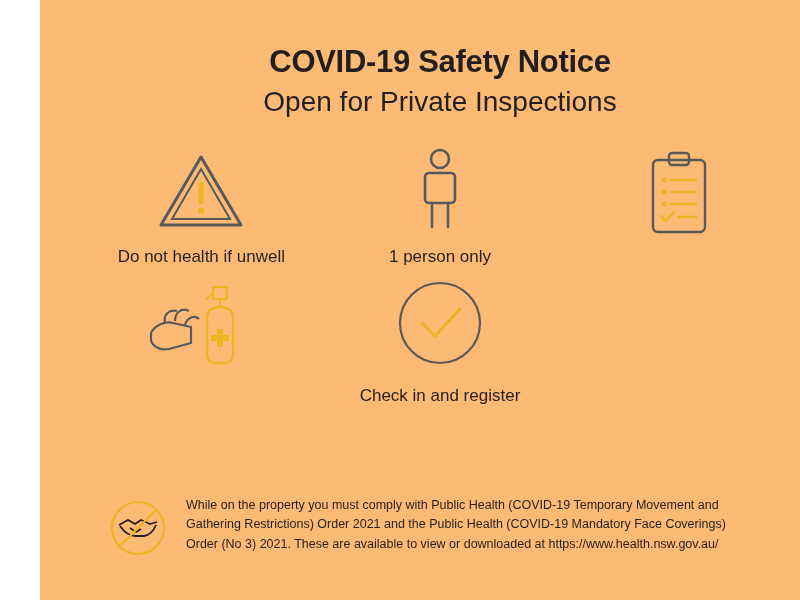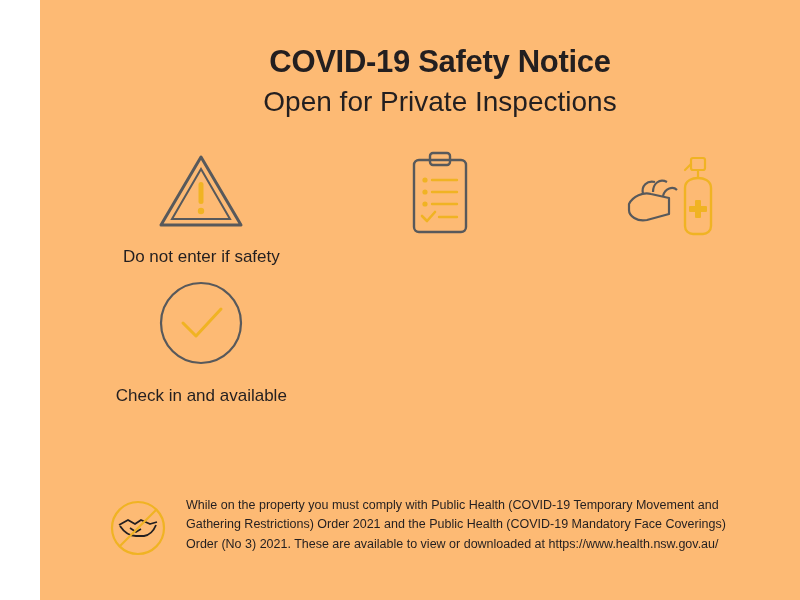--- a/index.html
+++ b/index.html
@@ -103,24 +103,35 @@
 
     <div class="cell">
       <div class="icon-wrap">
         <svg width="92" height="82" viewBox="0 0 92 82">
           <path d="M46 8 L86 76 H6 Z" fill="none" stroke="#58595b" stroke-width="3" stroke-linejoin="round"></path>
           <path d="M46 20 L75 70 H17 Z" fill="none" stroke="#58595b" stroke-width="2"></path>
           <rect x="43.5" y="33" width="5" height="22" rx="2.5" fill="#f0b323"></rect>
           <circle cx="46" cy="62" r="3.2" fill="#f0b323"></circle>
         </svg>
       </div>
-      <div class="cell-label">Do not enter if safety</div>
+      <div class="cell-label">Do not health if unwell</div>
     </div>
 
 
+    <div class="cell">
+      <div class="icon-wrap">
+        <svg width="66" height="86" viewBox="0 0 66 86">
+          <circle cx="33" cy="12" r="9" fill="none" stroke="#58595b" stroke-width="2.6"></circle>
+          <rect x="18" y="26" width="30" height="30" rx="4" fill="none" stroke="#58595b" stroke-width="2.6"></rect>
+          <line x1="25" y1="56" x2="25" y2="80" stroke="#58595b" stroke-width="2.6" stroke-linecap="round"></line>
+          <line x1="41" y1="56" x2="41" y2="80" stroke="#58595b" stroke-width="2.6" stroke-linecap="round"></line>
+        </svg>
+      </div>
+      <div class="cell-label">1 person only</div>
+    </div>
 
     <div class="cell row2">
       <div class="icon-wrap">
         <svg width="78" height="92" viewBox="0 0 78 92">
           <rect x="13" y="12" width="52" height="72" rx="5" fill="none" stroke="#58595b" stroke-width="2.4"></rect>
           <rect x="29" y="5" width="20" height="12" rx="3" fill="none" stroke="#58595b" stroke-width="2.4"></rect>
           <circle cx="24" cy="32" r="2.6" fill="#f0b323"></circle>
           <line x1="31" y1="32" x2="56" y2="32" stroke="#f0b323" stroke-width="2.4" stroke-linecap="round"></line>
           <circle cx="24" cy="44" r="2.6" fill="#f0b323"></circle>
           <line x1="31" y1="44" x2="56" y2="44" stroke="#f0b323" stroke-width="2.4" stroke-linecap="round"></line>
@@ -149,21 +160,21 @@
       </div>
     </div>
 
     <div class="cell row2">
       <div class="icon-wrap">
         <svg width="92" height="92" viewBox="0 0 92 92">
           <circle cx="46" cy="46" r="40" fill="none" stroke="#58595b" stroke-width="2.2"></circle>
           <path d="M28 46 L41 59 L66 32" fill="none" stroke="#f0b323" stroke-width="3" stroke-linecap="round" stroke-linejoin="round"></path>
         </svg>
       </div>
-      <div class="cell-label">Check in and available</div>
+      <div class="cell-label">Check in and register</div>
     </div>
 
   </div>
 
   <div class="footer">
     <div class="footer-icon">
       <svg width="60" height="60" viewBox="0 0 60 60">
         <circle cx="30" cy="30" r="26" fill="none" stroke="#f0b323" stroke-width="2.2"></circle>
         <path d="M11 27 L20 22 L27 26 L33 22 L42 26 L49 24" fill="none" stroke="#231f20" stroke-width="1.8" stroke-linejoin="round"></path>
         <path d="M12 28 C16 34, 22 38, 28 38 L36 38 C42 37, 46 32, 48 27" fill="none" stroke="#231f20" stroke-width="1.8" stroke-linejoin="round"></path>

